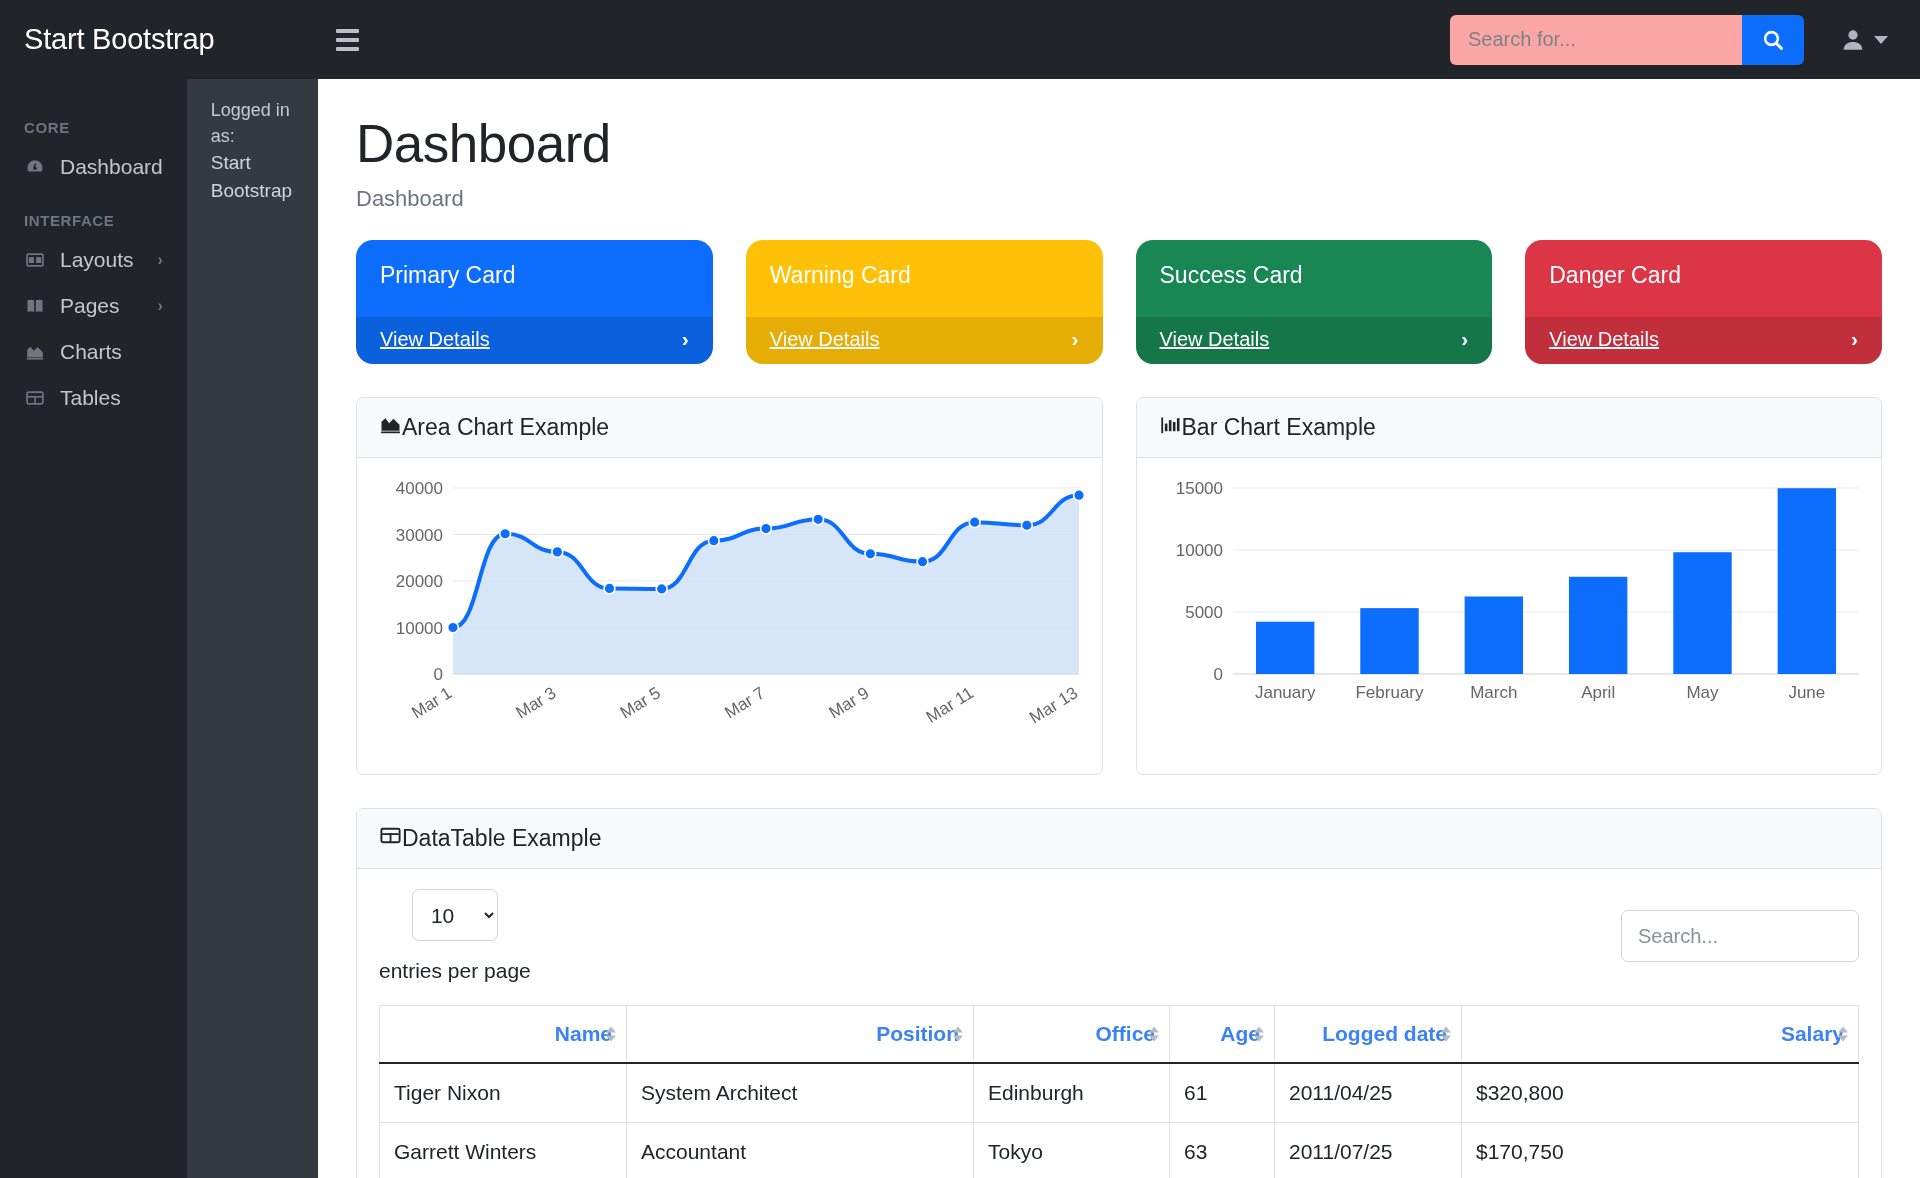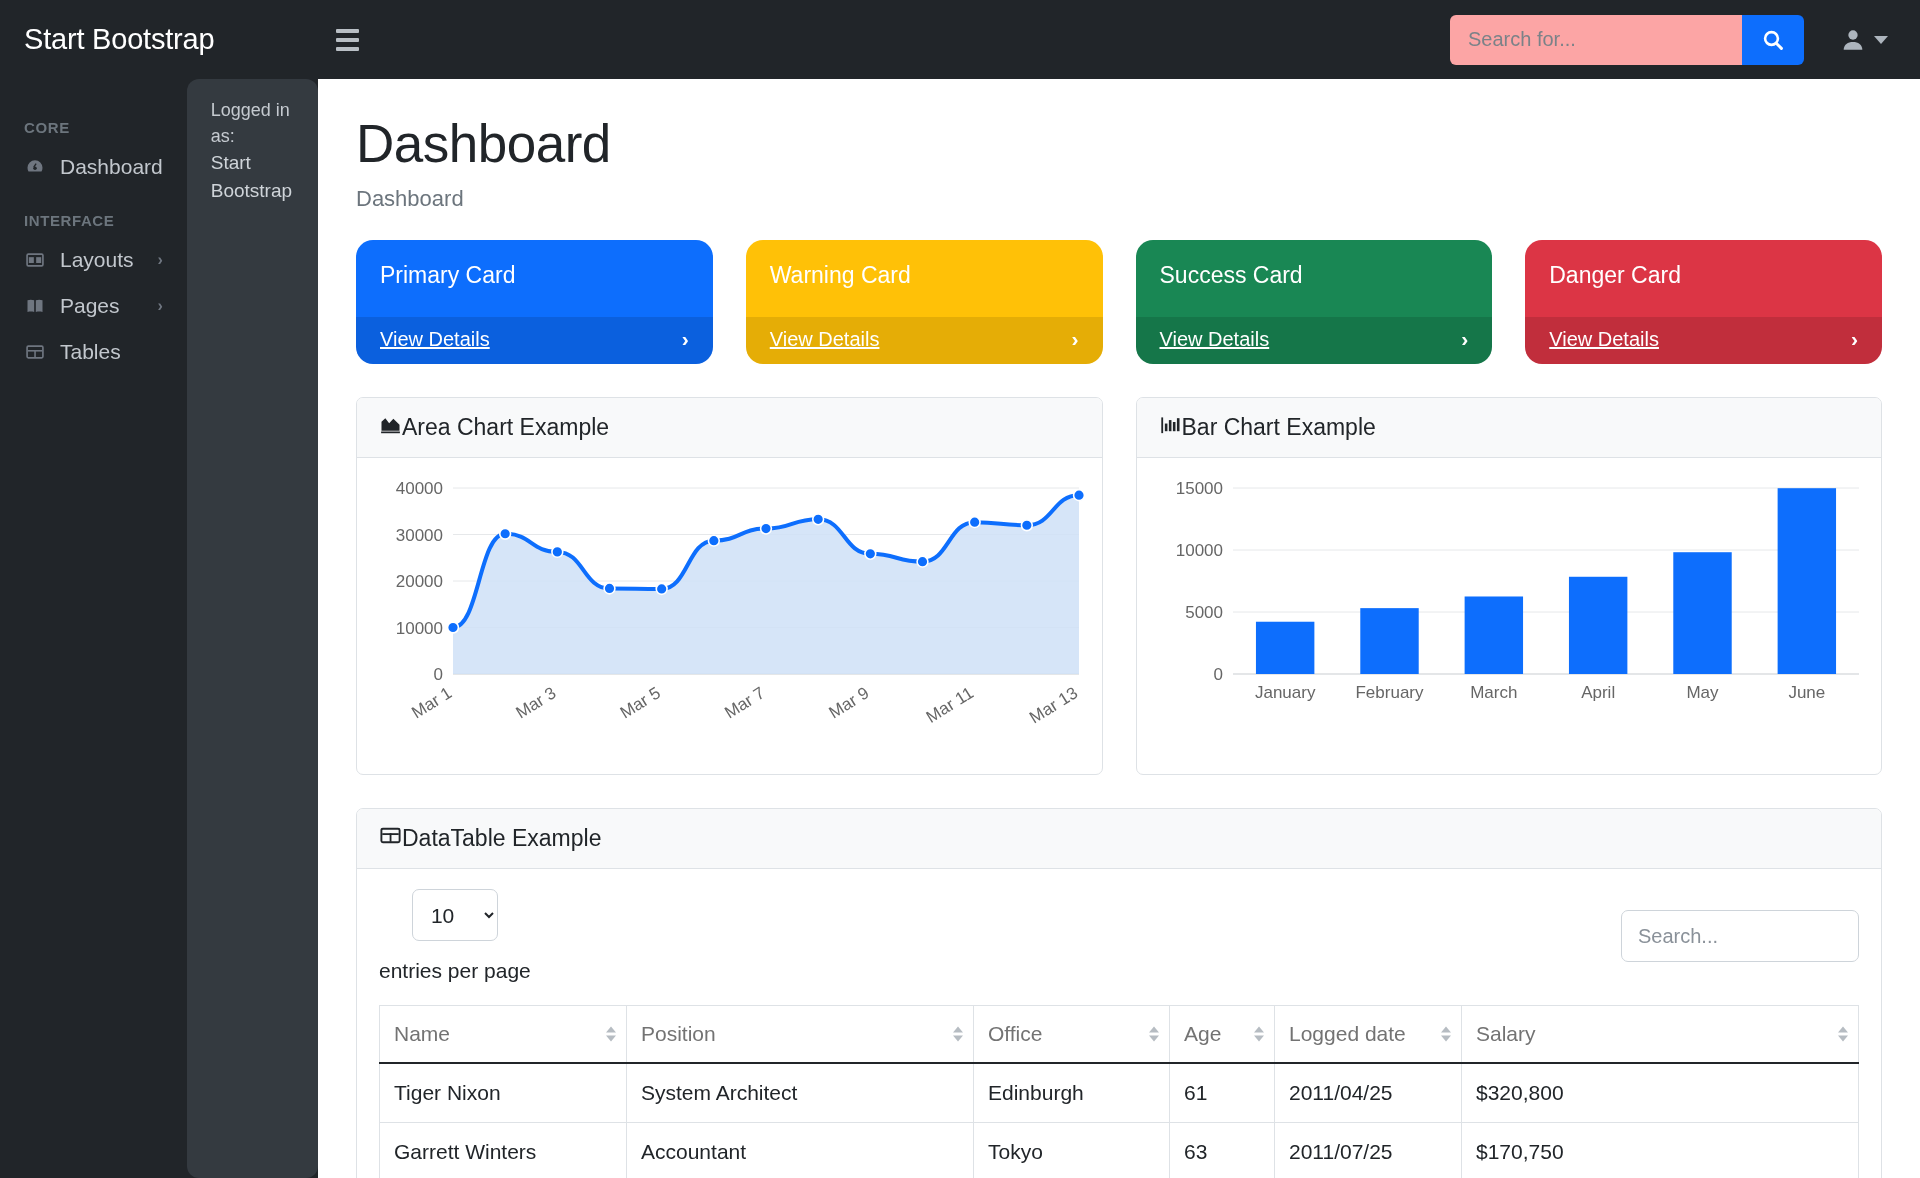--- a/index.html
+++ b/index.html
@@ -57,21 +57,21 @@
   }
   .sb-link {
     display:flex; align-items:center; gap:14px;
     padding:11px 24px; color:#c2c7cd; font-size:21px; cursor:pointer;
     text-decoration:none;
   }
   .sb-link .ic { width:22px; display:flex; justify-content:center; color:#6f7680; }
   .sb-link .chev { margin-left:auto; color:#6f7680; font-size:16px; font-weight:700; }
   .sb-footer {
     background:#343a40; padding:18px 24px 22px 24px;
-    color:#cfd4d9; font-size:19px; line-height:1.45;border-radius:12px;
+    color:#cfd4d9; font-size:19px; line-height:1.45;
   }
   .sb-footer .small { font-size:18px; color:#c5cad0; }
 
   
   .main {
     position:absolute; top:79px; left:318px;
     width:1602px; height:1099px; background:#fff;
     padding:34px 38px 0 38px; overflow:hidden;
   }
   h1.page-title { font-size:53px; font-weight:400; margin:0 0 12px 0; letter-spacing:-.5px; }
@@ -117,21 +117,21 @@
   .dt-entries { font-size:21px; color:#212529; }
   .dt-search {
     width:238px; height:52px; border:1px solid #ced4da; border-radius:7px;
     padding:0 16px; font-size:20px; font-family:"Liberation Sans", sans-serif;
     outline:none; color:#212529;
   }
   .dt-search::placeholder { color:#8a9199; }
 
   table.dt { width:100%; border-collapse:collapse; }
   table.dt th {
-    text-align:left; font-size:21px; font-weight:400; color:#737373;
+    text-align:right; font-size:21px; font-weight:700; color:#3b82f6;
     padding:16px 14px; border-bottom:2px solid #212529;
     border-top:1px solid #dee2e6; border-right:1px solid #dee2e6;
     cursor:pointer; position:relative; white-space:nowrap;
   }
   table.dt th:first-child, table.dt td:first-child { border-left:1px solid #dee2e6; }
   table.dt th:last-child, table.dt td:last-child { border-right:1px solid #dee2e6; }
   table.dt td {
     font-size:21px; padding:17px 14px; color:#212529;
     border-bottom:1px solid #dee2e6; border-right:1px solid #dee2e6;
   }
@@ -205,20 +205,29 @@
       <span class="ic">
         <svg width="20" height="20" viewBox="0 0 24 24">
             <path d="M3 5.2c2.6-.8 5.3-.8 8 0v14c-2.7-.8-5.4-.8-8 0z" fill="#6f7680"></path>
             <path d="M13 5.2c2.7-.8 5.4-.8 8 0v14c-2.6-.8-5.3-.8-8 0z" fill="#6f7680"></path>
           </svg>
       </span>
       <span>Pages</span>
       <span class="chev">›</span>
     </a>
 
+    <a class="sb-link">
+      <span class="ic">
+        <svg width="20" height="20" viewBox="0 0 24 24">
+            <path d="M2.6 18.5V9l4-3.4 4 5 4.4-4.6 6.4 6.2v6.3z" fill="#6f7680"></path>
+            <rect x="2.2" y="19.3" width="19.6" height="1.8" fill="#6f7680"></rect>
+          </svg>
+      </span>
+      <span>Charts</span>
+    </a>
     <a class="sb-link">
       <span class="ic">
         <svg width="20" height="20" viewBox="0 0 24 24">
             <rect x="2.5" y="5" width="19" height="14" rx="1.6" fill="none" stroke="#6f7680" stroke-width="2"></rect>
             <rect x="3.4" y="9.6" width="17.2" height="1.9" fill="#6f7680"></rect>
             <rect x="11.1" y="9.6" width="1.9" height="9" fill="#6f7680"></rect>
           </svg>
       </span>
       <span>Tables</span>
     </a>

